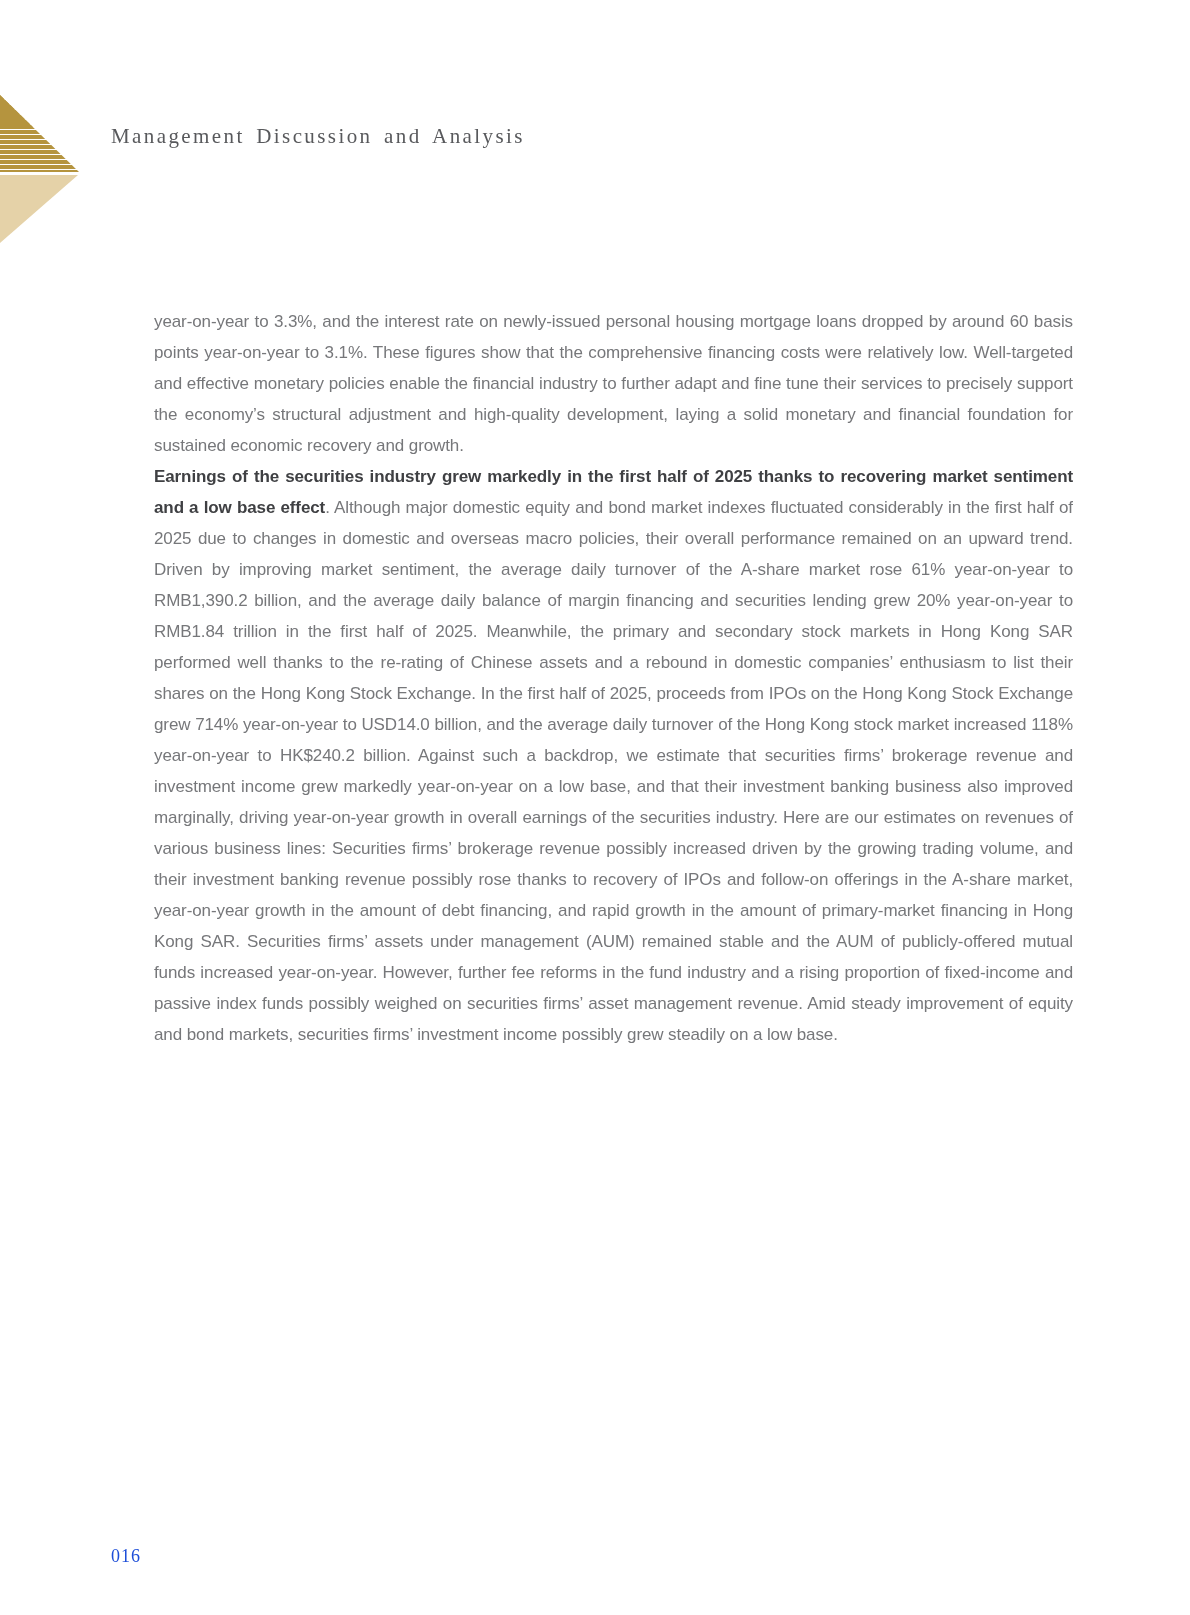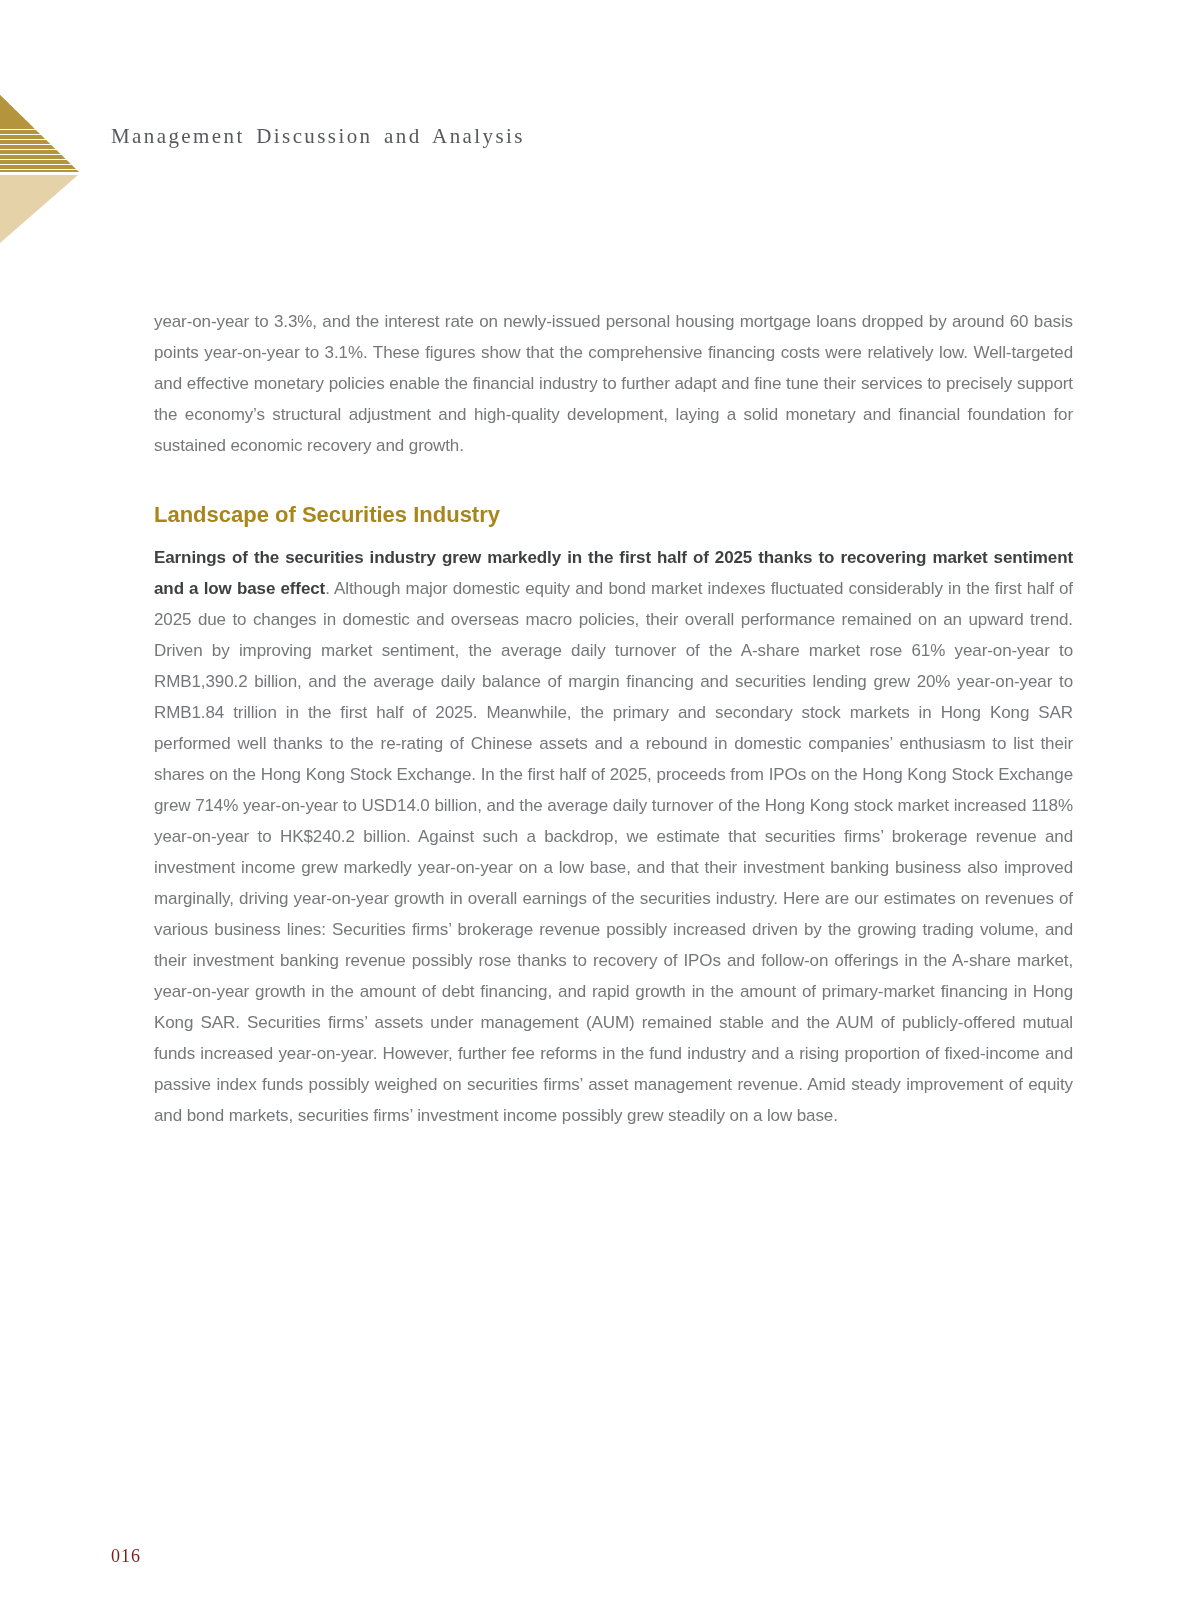--- a/index.html
+++ b/index.html
@@ -88,38 +88,37 @@
   }
 
   
   .page-number {
     position: absolute;
     left: 111px;
     top: 1506px;
     font-family: "Liberation Serif", "DejaVu Serif", serif;
     font-size: 18px;
     letter-spacing: 1px;
-    color: #7f1d1d;
+    color: #1d4ed8;
   }
 </style>
 </head>
 <body>
 
 <div class="page">
 
   <div class="logo">
     <div class="logo-top"></div>
     <div class="logo-bottom"></div>
   </div>
 
   <h1 class="header-title">Management Discussion and Analysis</h1>
 
   <main class="content">
     <p class="para">year-on-year to 3.3%, and the interest rate on newly-issued personal housing mortgage loans dropped by around 60 basis points year-on-year to 3.1%. These figures show that the comprehensive financing costs were relatively low. Well-targeted and effective monetary policies enable the financial industry to further adapt and fine tune their services to precisely support the economy’s structural adjustment and high-quality development, laying a solid monetary and financial foundation for sustained economic recovery and growth.</p>
 
-    <h2 class="section-heading">Landscape of Securities Industry</h2>
 
     <p class="para"><strong>Earnings of the securities industry grew markedly in the first half of 2025 thanks to recovering market sentiment and a low base effect</strong><span>. Although major domestic equity and bond market indexes fluctuated considerably in the first half of 2025 due to changes in domestic and overseas macro policies, their overall performance remained on an upward trend. Driven by improving market sentiment, the average daily turnover of the A-share market rose 61% year-on-year to RMB1,390.2 billion, and the average daily balance of margin financing and securities lending grew 20% year-on-year to RMB1.84 trillion in the first half of 2025. Meanwhile, the primary and secondary stock markets in Hong Kong SAR performed well thanks to the re-rating of Chinese assets and a rebound in domestic companies’ enthusiasm to list their shares on the Hong Kong Stock Exchange. In the first half of 2025, proceeds from IPOs on the Hong Kong Stock Exchange grew 714% year-on-year to USD14.0 billion, and the average daily turnover of the Hong Kong stock market increased 118% year-on-year to HK$240.2 billion. Against such a backdrop, we estimate that securities firms’ brokerage revenue and investment income grew markedly year-on-year on a low base, and that their investment banking business also improved marginally, driving year-on-year growth in overall earnings of the securities industry. Here are our estimates on revenues of various business lines: Securities firms’ brokerage revenue possibly increased driven by the growing trading volume, and their investment banking revenue possibly rose thanks to recovery of IPOs and follow-on offerings in the A-share market, year-on-year growth in the amount of debt financing, and rapid growth in the amount of primary-market financing in Hong Kong SAR. Securities firms’ assets under management (AUM) remained stable and the AUM of publicly-offered mutual funds increased year-on-year. However, further fee reforms in the fund industry and a rising proportion of fixed-income and passive index funds possibly weighed on securities firms’ asset management revenue. Amid steady improvement of equity and bond markets, securities firms’ investment income possibly grew steadily on a low base.</span></p>
   </main>
 
   <div class="page-number">016</div>
 
 </div>
 
 </body></html>

